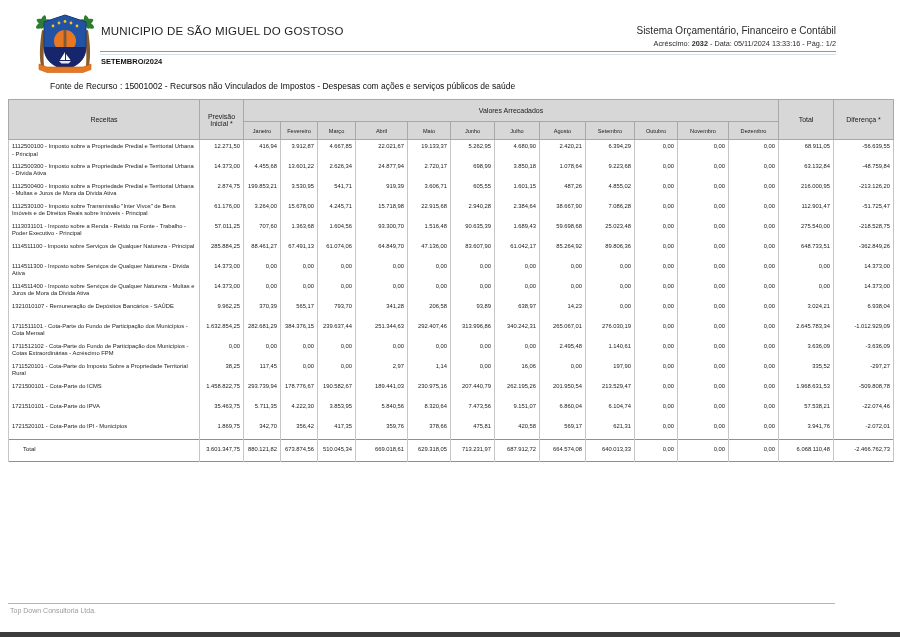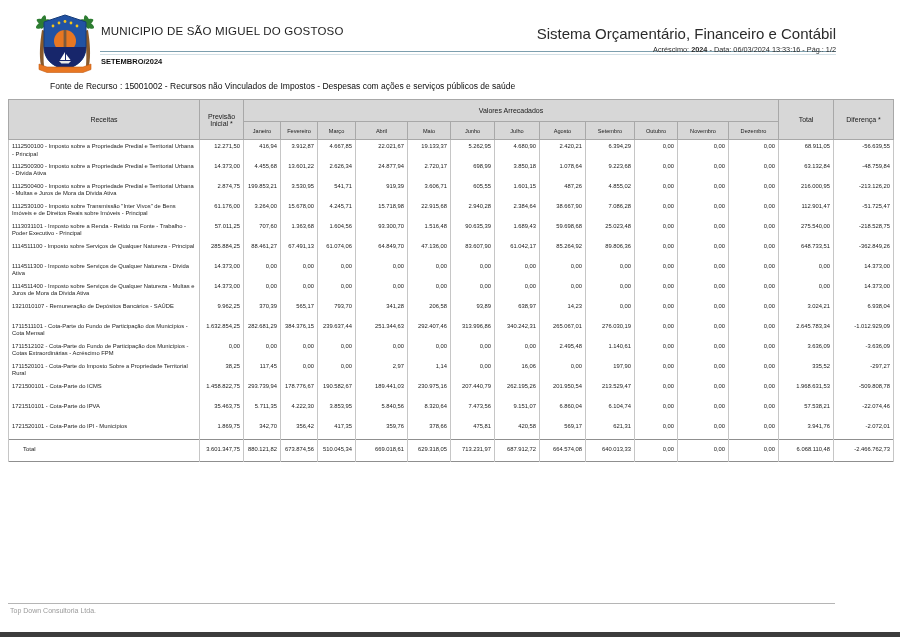--- a/index.html
+++ b/index.html
@@ -7,21 +7,21 @@
   .page{position:absolute;inset:0;background:#fff;}
 
   
   .logo{position:absolute;left:33px;top:9px;width:64px;height:66px;}
   .title-block{position:absolute;left:101px;top:25px;}
   .muni{font-size:11.5px;color:#1f1f1f;letter-spacing:.2px;}
   .annex{font-size:10.5px;font-weight:bold;margin-top:2px;color:#111;}
   .hrule{position:absolute;left:100px;top:51px;width:736px;height:2px;border-top:1.5px solid #7d9fae;border-bottom:1px solid #d3e0e6;}
   .period{position:absolute;left:101px;top:57px;font-size:7.5px;font-weight:bold;color:#111;}
   .sys-block{position:absolute;right:64px;top:25px;text-align:right;}
-  .sys-title{font-size:15px;color:#2b2b2b;}
+  .sys-title{font-size:10px;color:#2b2b2b;}
   .sys-meta{font-size:7.3px;color:#2b2b2b;margin-top:3px;}
   .fonte{position:absolute;left:10px;top:81px;font-size:8.5px;color:#0d0d0d;padding-left:40px;}
 
   
   .tablewrap{position:absolute;left:8px;top:99px;}
   table{border-collapse:collapse;table-layout:fixed;width:885px;border:1px solid #8f8f8f;}
   thead th{background:#d7d7d7;border:1px solid #a8a8a8;font-weight:normal;color:#1a1a1a;padding:0;}
   th.big{font-size:7px;}
   th.m{font-size:5.6px;height:17px;}
   tr.tier1 th{height:21px;}
@@ -77,21 +77,21 @@
   </svg>
 
   <div class="title-block">
     <div class="muni">MUNICIPIO DE SÃO MIGUEL DO GOSTOSO</div>
   </div>
   <div class="hrule"></div>
   <div class="period">SETEMBRO/2024</div>
 
   <div class="sys-block">
     <div class="sys-title">Sistema Orçamentário, Financeiro e Contábil</div>
-    <div class="sys-meta"><span>Acréscimo: </span><b>2024</b><span> - Data: 06/03/2024 13:33:16 -   Pág.: 1/2</span></div>
+    <div class="sys-meta"><span>Acréscimo: </span><b>2032</b><span> - Data: 05/11/2024 13:33:16 -   Pág.: 1/2</span></div>
   </div>
 
   <div class="fonte">Fonte de Recurso : 15001002 - Recursos não Vinculados de Impostos - Despesas com ações e serviços públicos de saúde</div>
 
   <div class="tablewrap">
     <table>
       <colgroup>
         <col style="width:191px">
           <col style="width:44px">
         <col style="width:37px">

